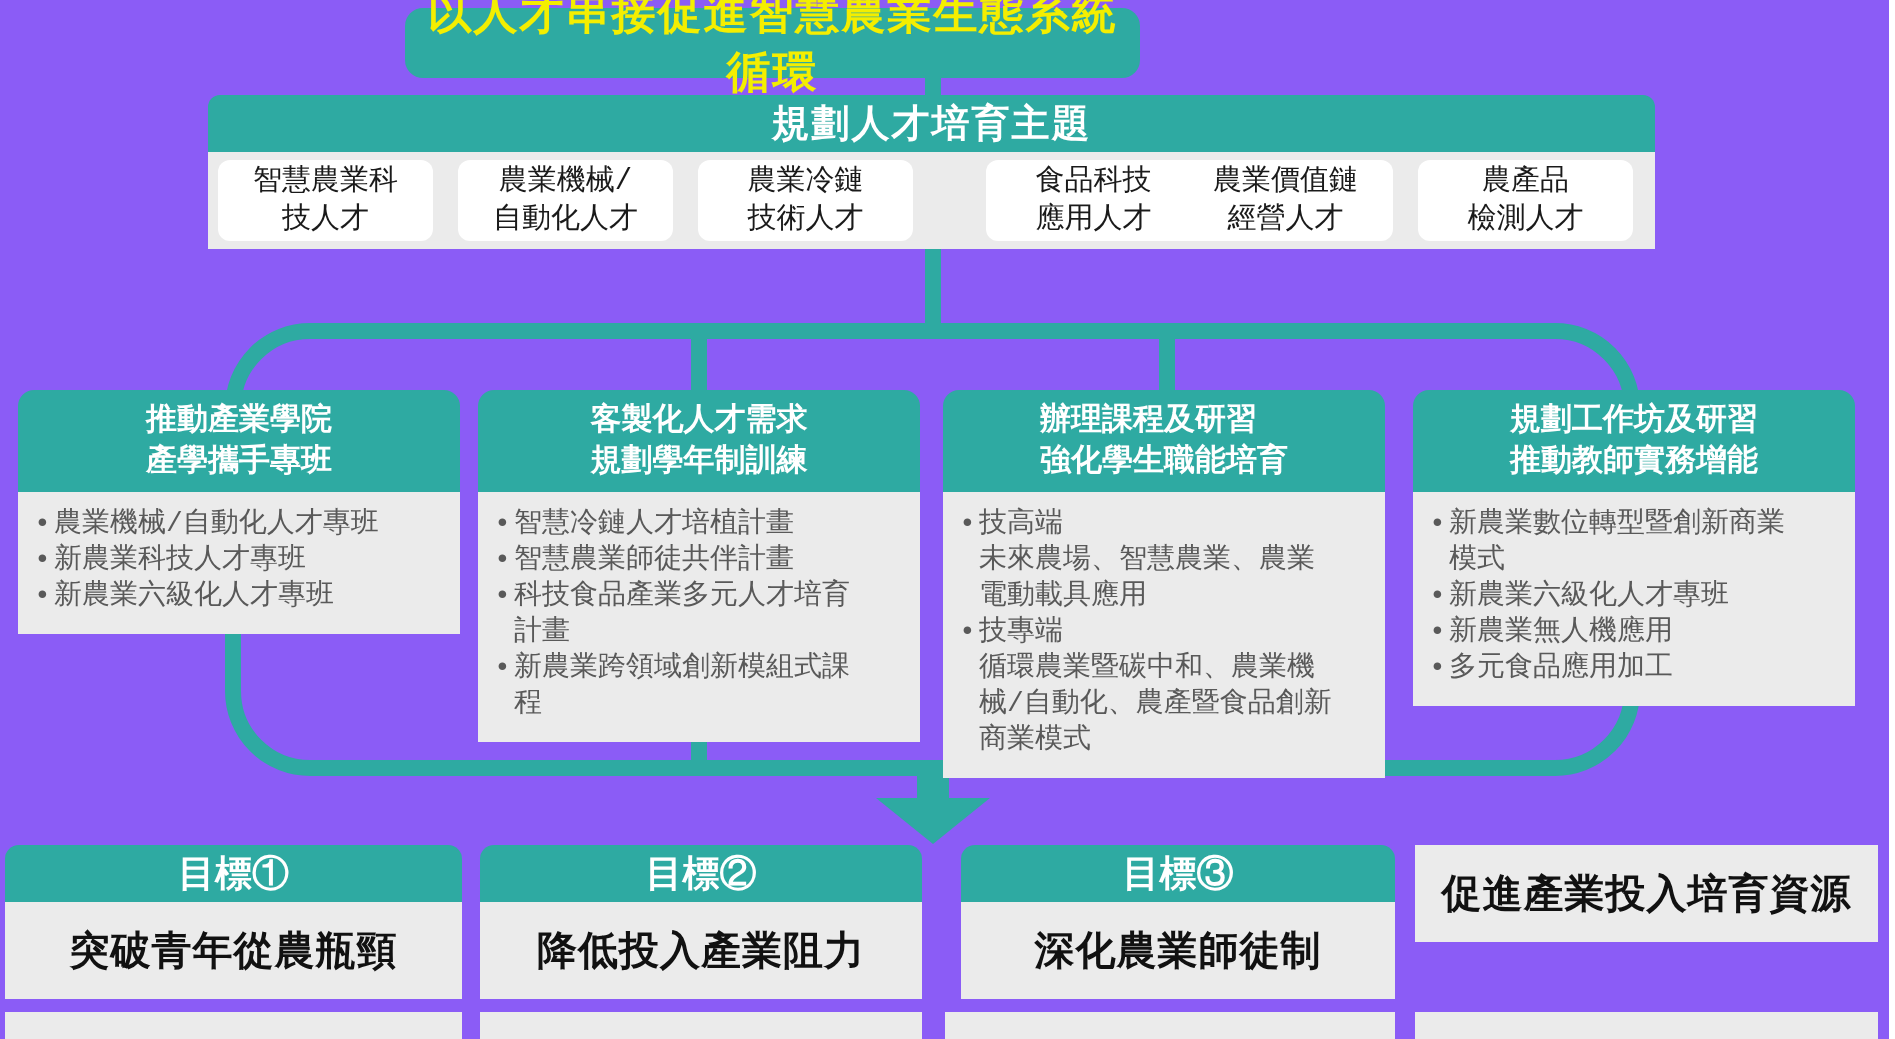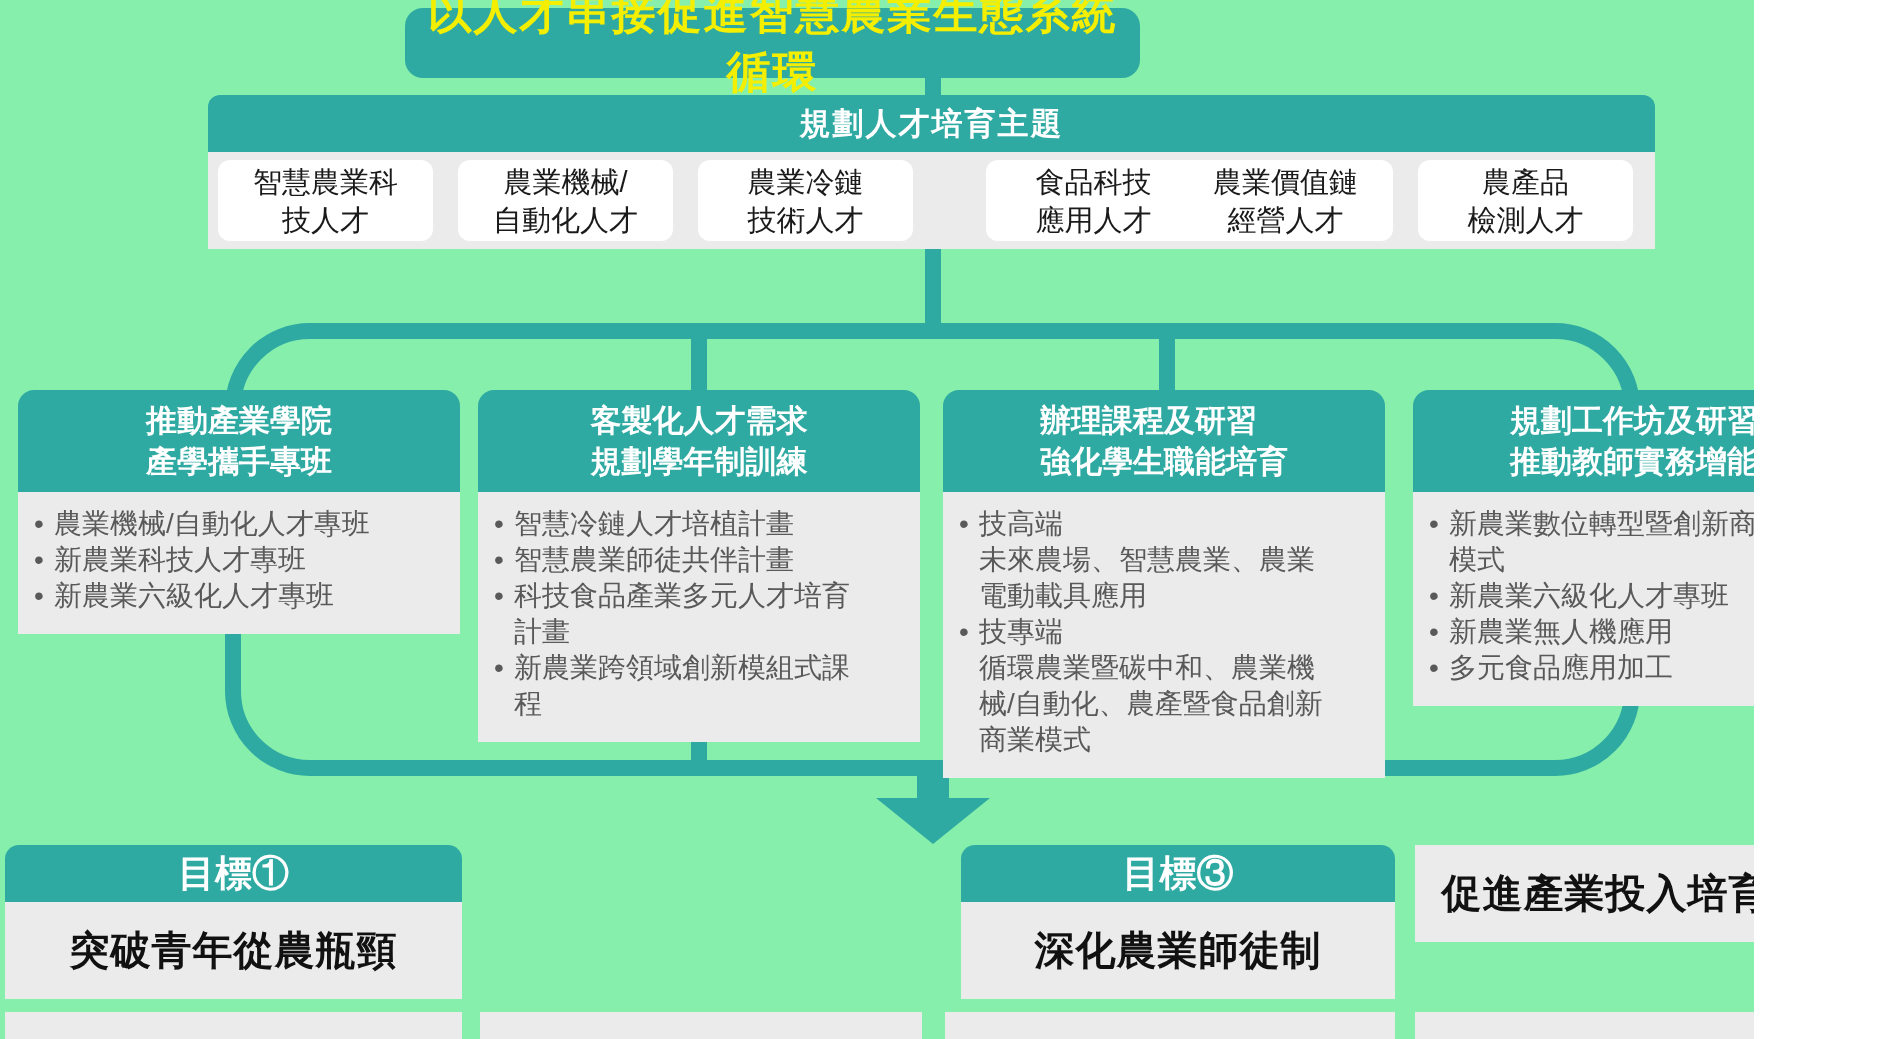--- a/index.html
+++ b/index.html
@@ -1,17 +1,17 @@
 <!DOCTYPE html>
 <html><head>
 <meta charset="utf-8">
 <style>
   html,body{margin:0;padding:0;background:#ffffff;}
-  .canvas{position:relative;width:1754px;height:1039px;background:#86efac;overflow:hidden;
-          font-family:Liberation Sans, sans-serif;}
+  .canvas{position:relative;width:1889px;height:1039px;background:#8b5cf6;overflow:hidden;
+          font-family:Liberation Mono, monospace;}
   .abs{position:absolute;box-sizing:border-box;}
   .teal{background:#2EAAA2;}
   .center{display:flex;align-items:center;justify-content:center;text-align:center;}
 
   
   .title{left:405px;top:8px;width:735px;height:70px;border-radius:18px;
          color:#F4EE00;font-size:44px;font-weight:bold;letter-spacing:2px;}
 
   
   .vline{width:16px;background:#2EAAA2;}
@@ -22,21 +22,21 @@
   .st-c2b{left:691px;top:695px;height:78px;}
   .st-c3b{left:1159px;top:725px;height:48px;}
   .st-arrow{left:917px;top:768px;width:32px;height:32px;background:#2EAAA2;}
   .loop{left:225px;top:323px;width:1415px;height:453px;border:16px solid #2EAAA2;border-radius:85px;background:transparent;}
   .arrow-head{left:876px;top:798px;width:0;height:0;
               border-left:57px solid transparent;border-right:57px solid transparent;
               border-top:46px solid #2EAAA2;}
 
   
   .bar{left:208px;top:95px;width:1447px;height:57px;border-radius:12px 12px 0 0;
-       color:#ffffff;font-size:31px;font-weight:bold;letter-spacing:2px;}
+       color:#ffffff;font-size:38px;font-weight:bold;letter-spacing:2px;}
   .band{left:208px;top:152px;width:1447px;height:97px;background:#EBEBEB;}
   .theme{top:160px;width:215px;height:81px;background:#ffffff;border-radius:12px;
          color:#1a1a1a;font-size:29px;line-height:38px;font-weight:500;white-space:pre-line;}
   .t1{left:218px;} .t2{left:458px;} .t3{left:698px;}
   .t4{left:938px;margin-left:48px;} .t5{left:1178px;} .t6{left:1418px;}
 
   
   .col{top:390px;width:442px;z-index:2;}
   .c1{left:18px;} .c2{left:478px;border-radius:31px;} .c3{left:943px;} .c4{left:1413px;}
   .col-h{height:102px;border-radius:16px 16px 0 0;background:#2EAAA2;color:#ffffff;
@@ -153,20 +153,24 @@
       <div class="bullet">
           <span>多元食品應用加工</span>
         </div>
     </div>
   </div>
 
   <div class="abs goal g1">
     <div class="teal center goal-h">目標①</div>
     <div class="center goal-b">突破青年從農瓶頸</div>
   </div>
+  <div class="abs goal g2">
+    <div class="teal center goal-h">目標②</div>
+    <div class="center goal-b">降低投入產業阻力</div>
+  </div>
   <div class="abs goal g3">
     <div class="teal center goal-h">目標③</div>
     <div class="center goal-b">深化農業師徒制</div>
   </div>
   <div class="abs goal g4">
     <div class="center goal-b">促進產業投入培育資源</div>
   </div>
 
   <div class="abs strip g1"></div>
   <div class="abs strip g2"></div>

